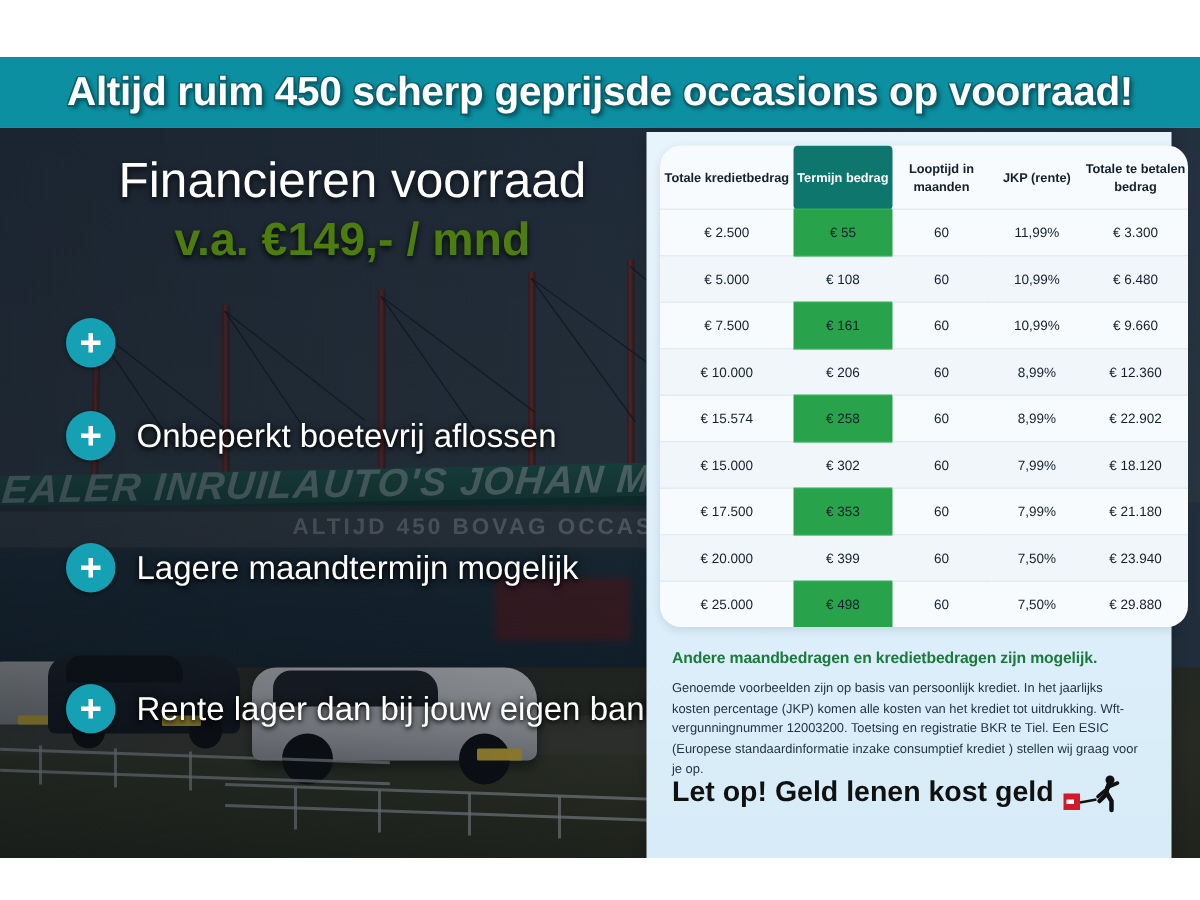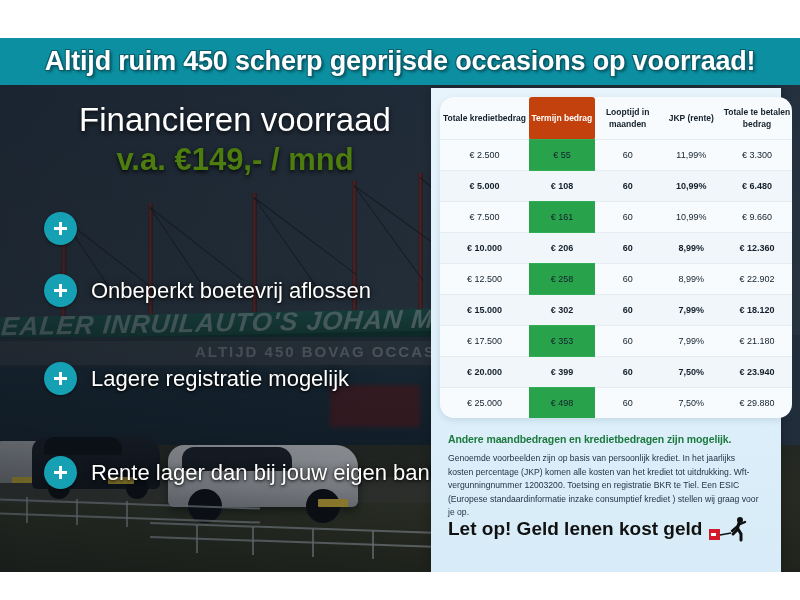--- a/index.html
+++ b/index.html
@@ -327,29 +327,29 @@
   }
   table.rate td {
     font-family: "Liberation Sans", sans-serif;
     font-size: 9px;
     color: #14202b;
     text-align: center;
     padding: 6px 1px;
     height: 18px;
     border-top: 1px solid #e4ecf2;
   }
-  table.rate tr.row-alt td { background: #f1f6fa; font-weight: bold; }
+  table.rate tr.row-alt td { background: #f1f6fa; }
   .col-amt { width: 84px; }
   .col-term { width: 62px; }
   .col-dur { width: 62px; }
   .col-jkp { width: 58px; }
   .col-total { width: 66px; }
 
   th.green-head {
-    background: #c2410c;
+    background: #0f766e;
     color: #ffffff !important;
     border-radius: 3px;
   }
   td.green-cell {
     background: #28a34c;
     color: #ffffff;
     border-top: 1px solid #2fae56 !important;
   }
 
   .panel-note-title {
@@ -491,21 +491,21 @@
       <span class="bullet-text">Onbeperkt boetevrij aflossen</span>
     </div>
 
     <div class="bullet" style="left:44px; top:277px;">
       <span class="plus-badge">
         <svg width="17" height="17" viewBox="0 0 17 17" aria-hidden="true">
           <rect x="7" y="2" width="3" height="13" fill="#ffffff"></rect>
           <rect x="2" y="7" width="13" height="3" fill="#ffffff"></rect>
         </svg>
       </span>
-      <span class="bullet-text">Lagere registratie mogelijk</span>
+      <span class="bullet-text">Lagere maandtermijn mogelijk</span>
     </div>
 
     <div class="bullet" style="left:44px; top:371px;">
       <span class="plus-badge">
         <svg width="17" height="17" viewBox="0 0 17 17" aria-hidden="true">
           <rect x="7" y="2" width="3" height="13" fill="#ffffff"></rect>
           <rect x="2" y="7" width="13" height="3" fill="#ffffff"></rect>
         </svg>
       </span>
       <span class="bullet-text">Rente lager dan bij jouw eigen bank</span>
@@ -555,21 +555,21 @@
             <td>€ 9.660</td>
           </tr>
           <tr class="row-alt">
             <td>€ 10.000</td>
             <td class="green-cell">€ 206</td>
             <td>60</td>
             <td>8,99%</td>
             <td>€ 12.360</td>
           </tr>
           <tr>
-            <td>€ 12.500</td>
+            <td>€ 15.574</td>
             <td class="green-cell">€ 258</td>
             <td>60</td>
             <td>8,99%</td>
             <td>€ 22.902</td>
           </tr>
           <tr class="row-alt">
             <td>€ 15.000</td>
             <td class="green-cell">€ 302</td>
             <td>60</td>
             <td>7,99%</td>

